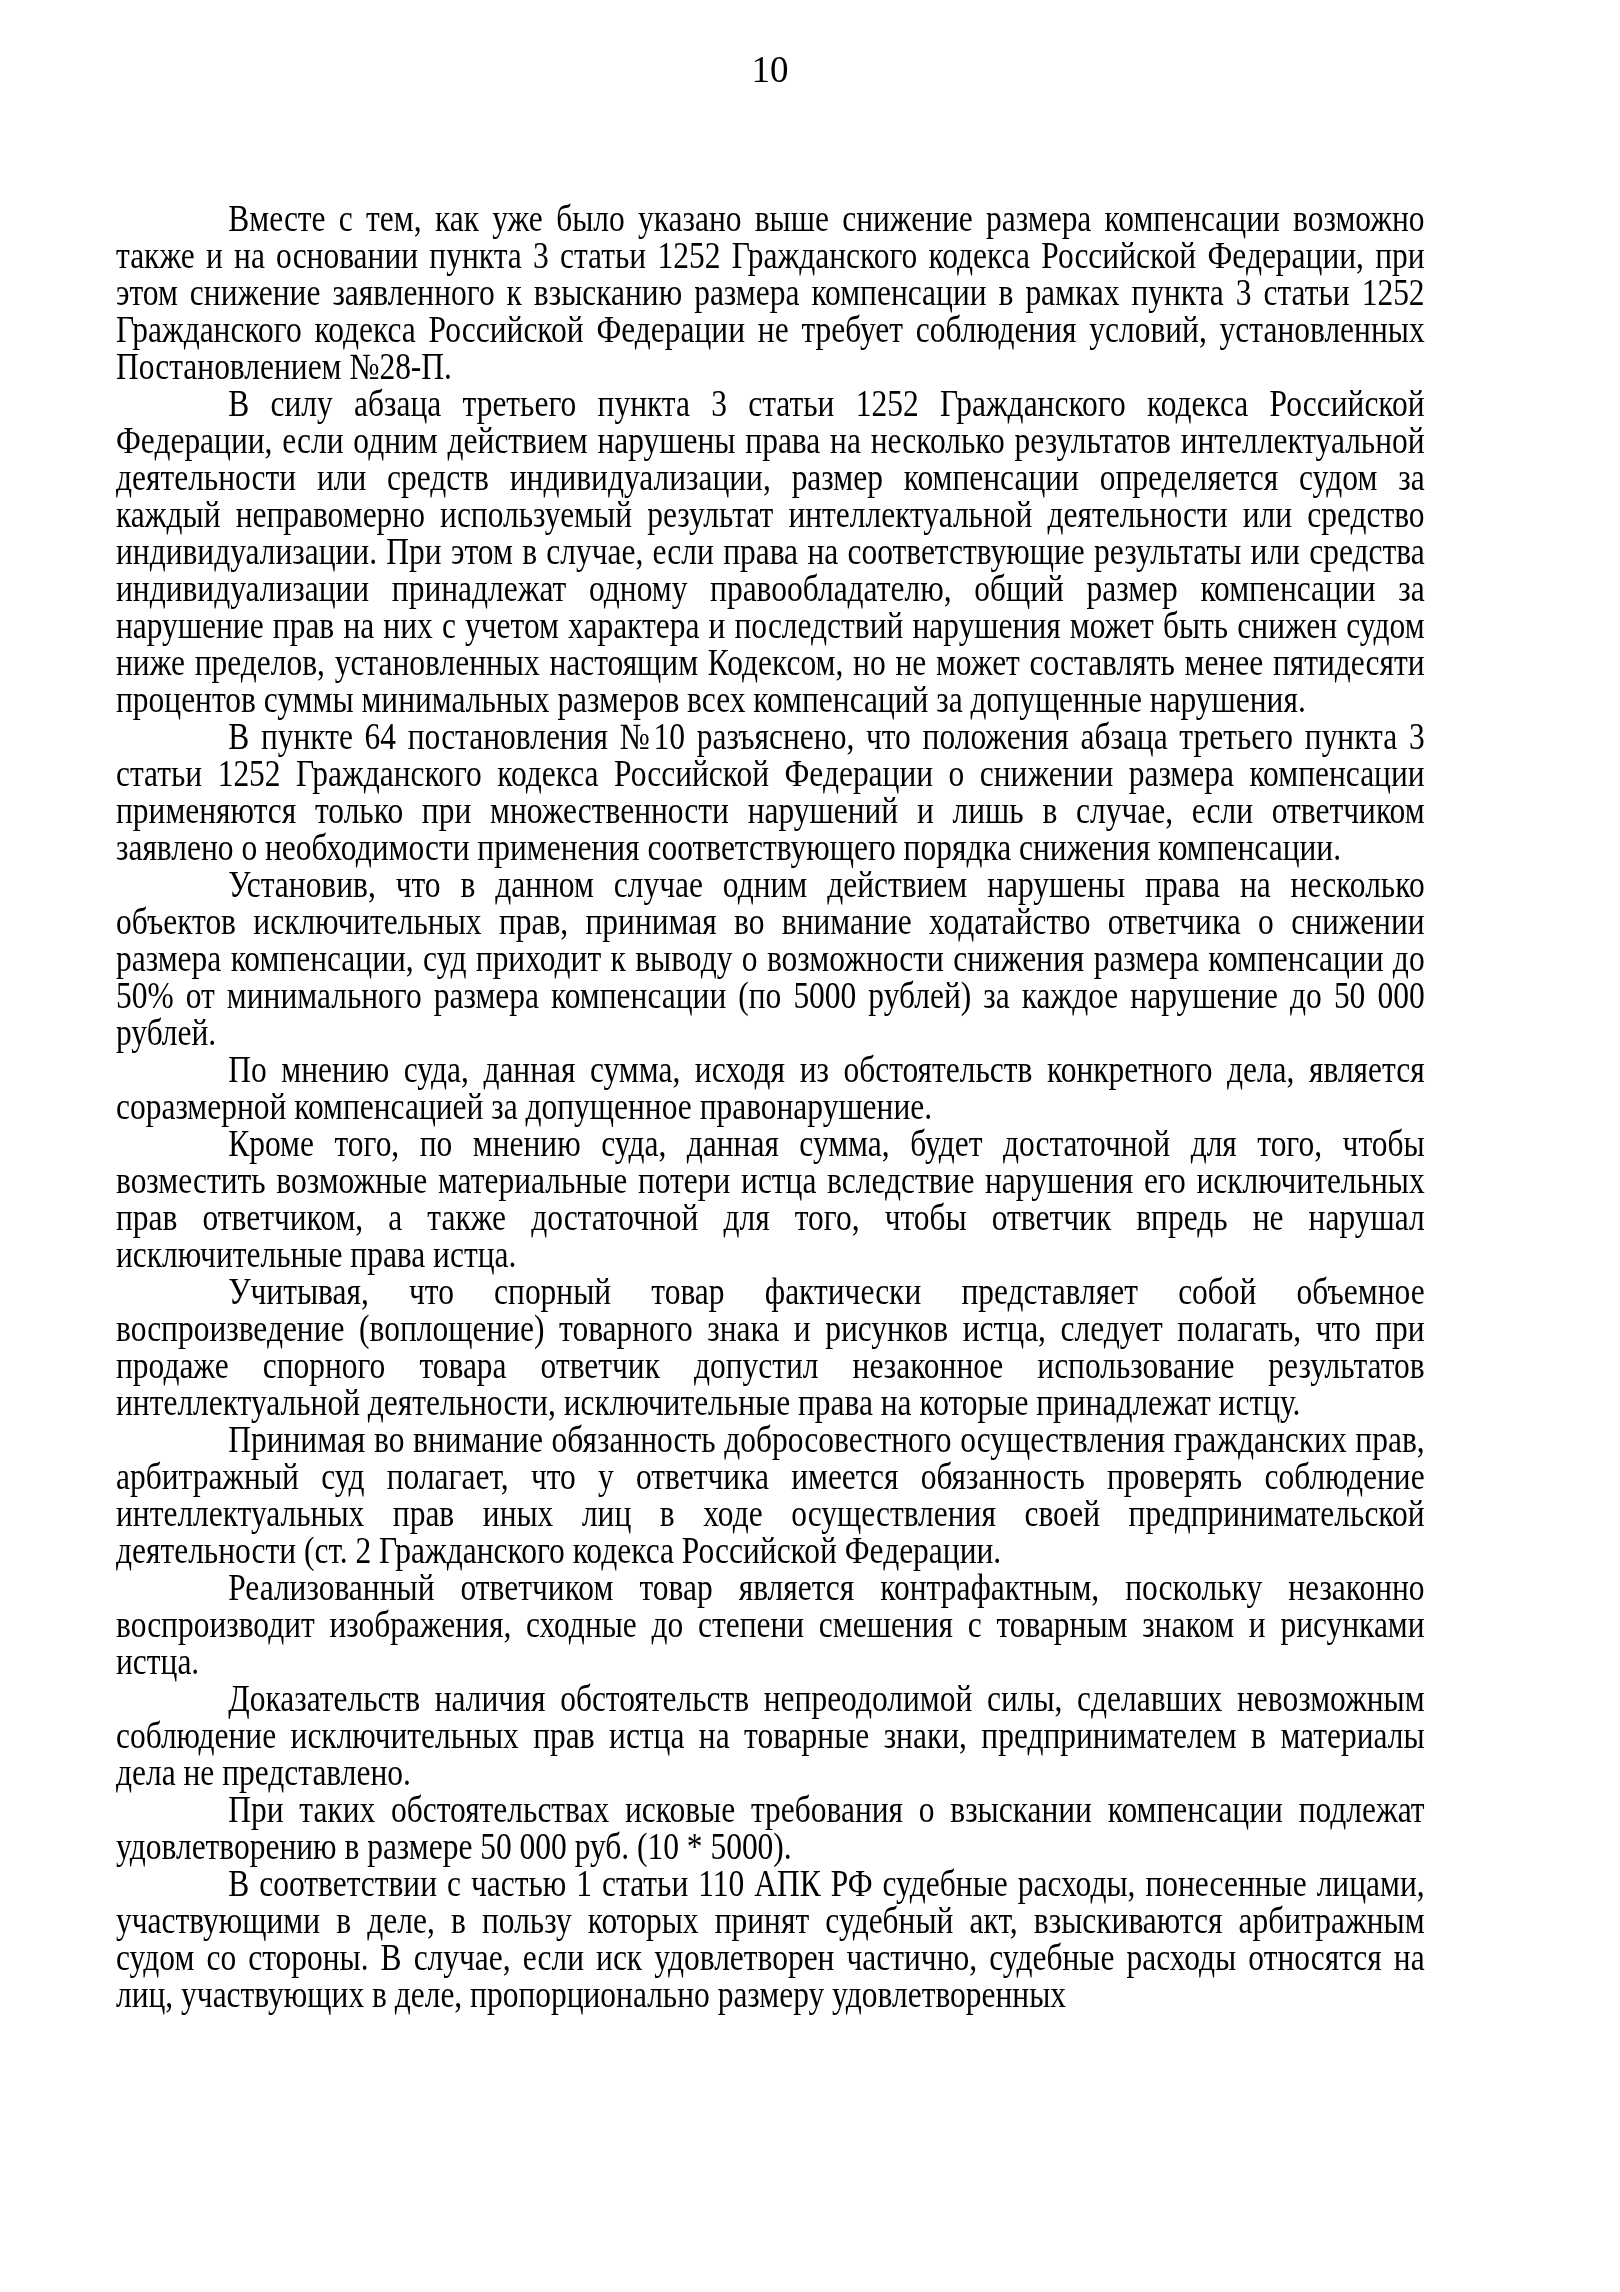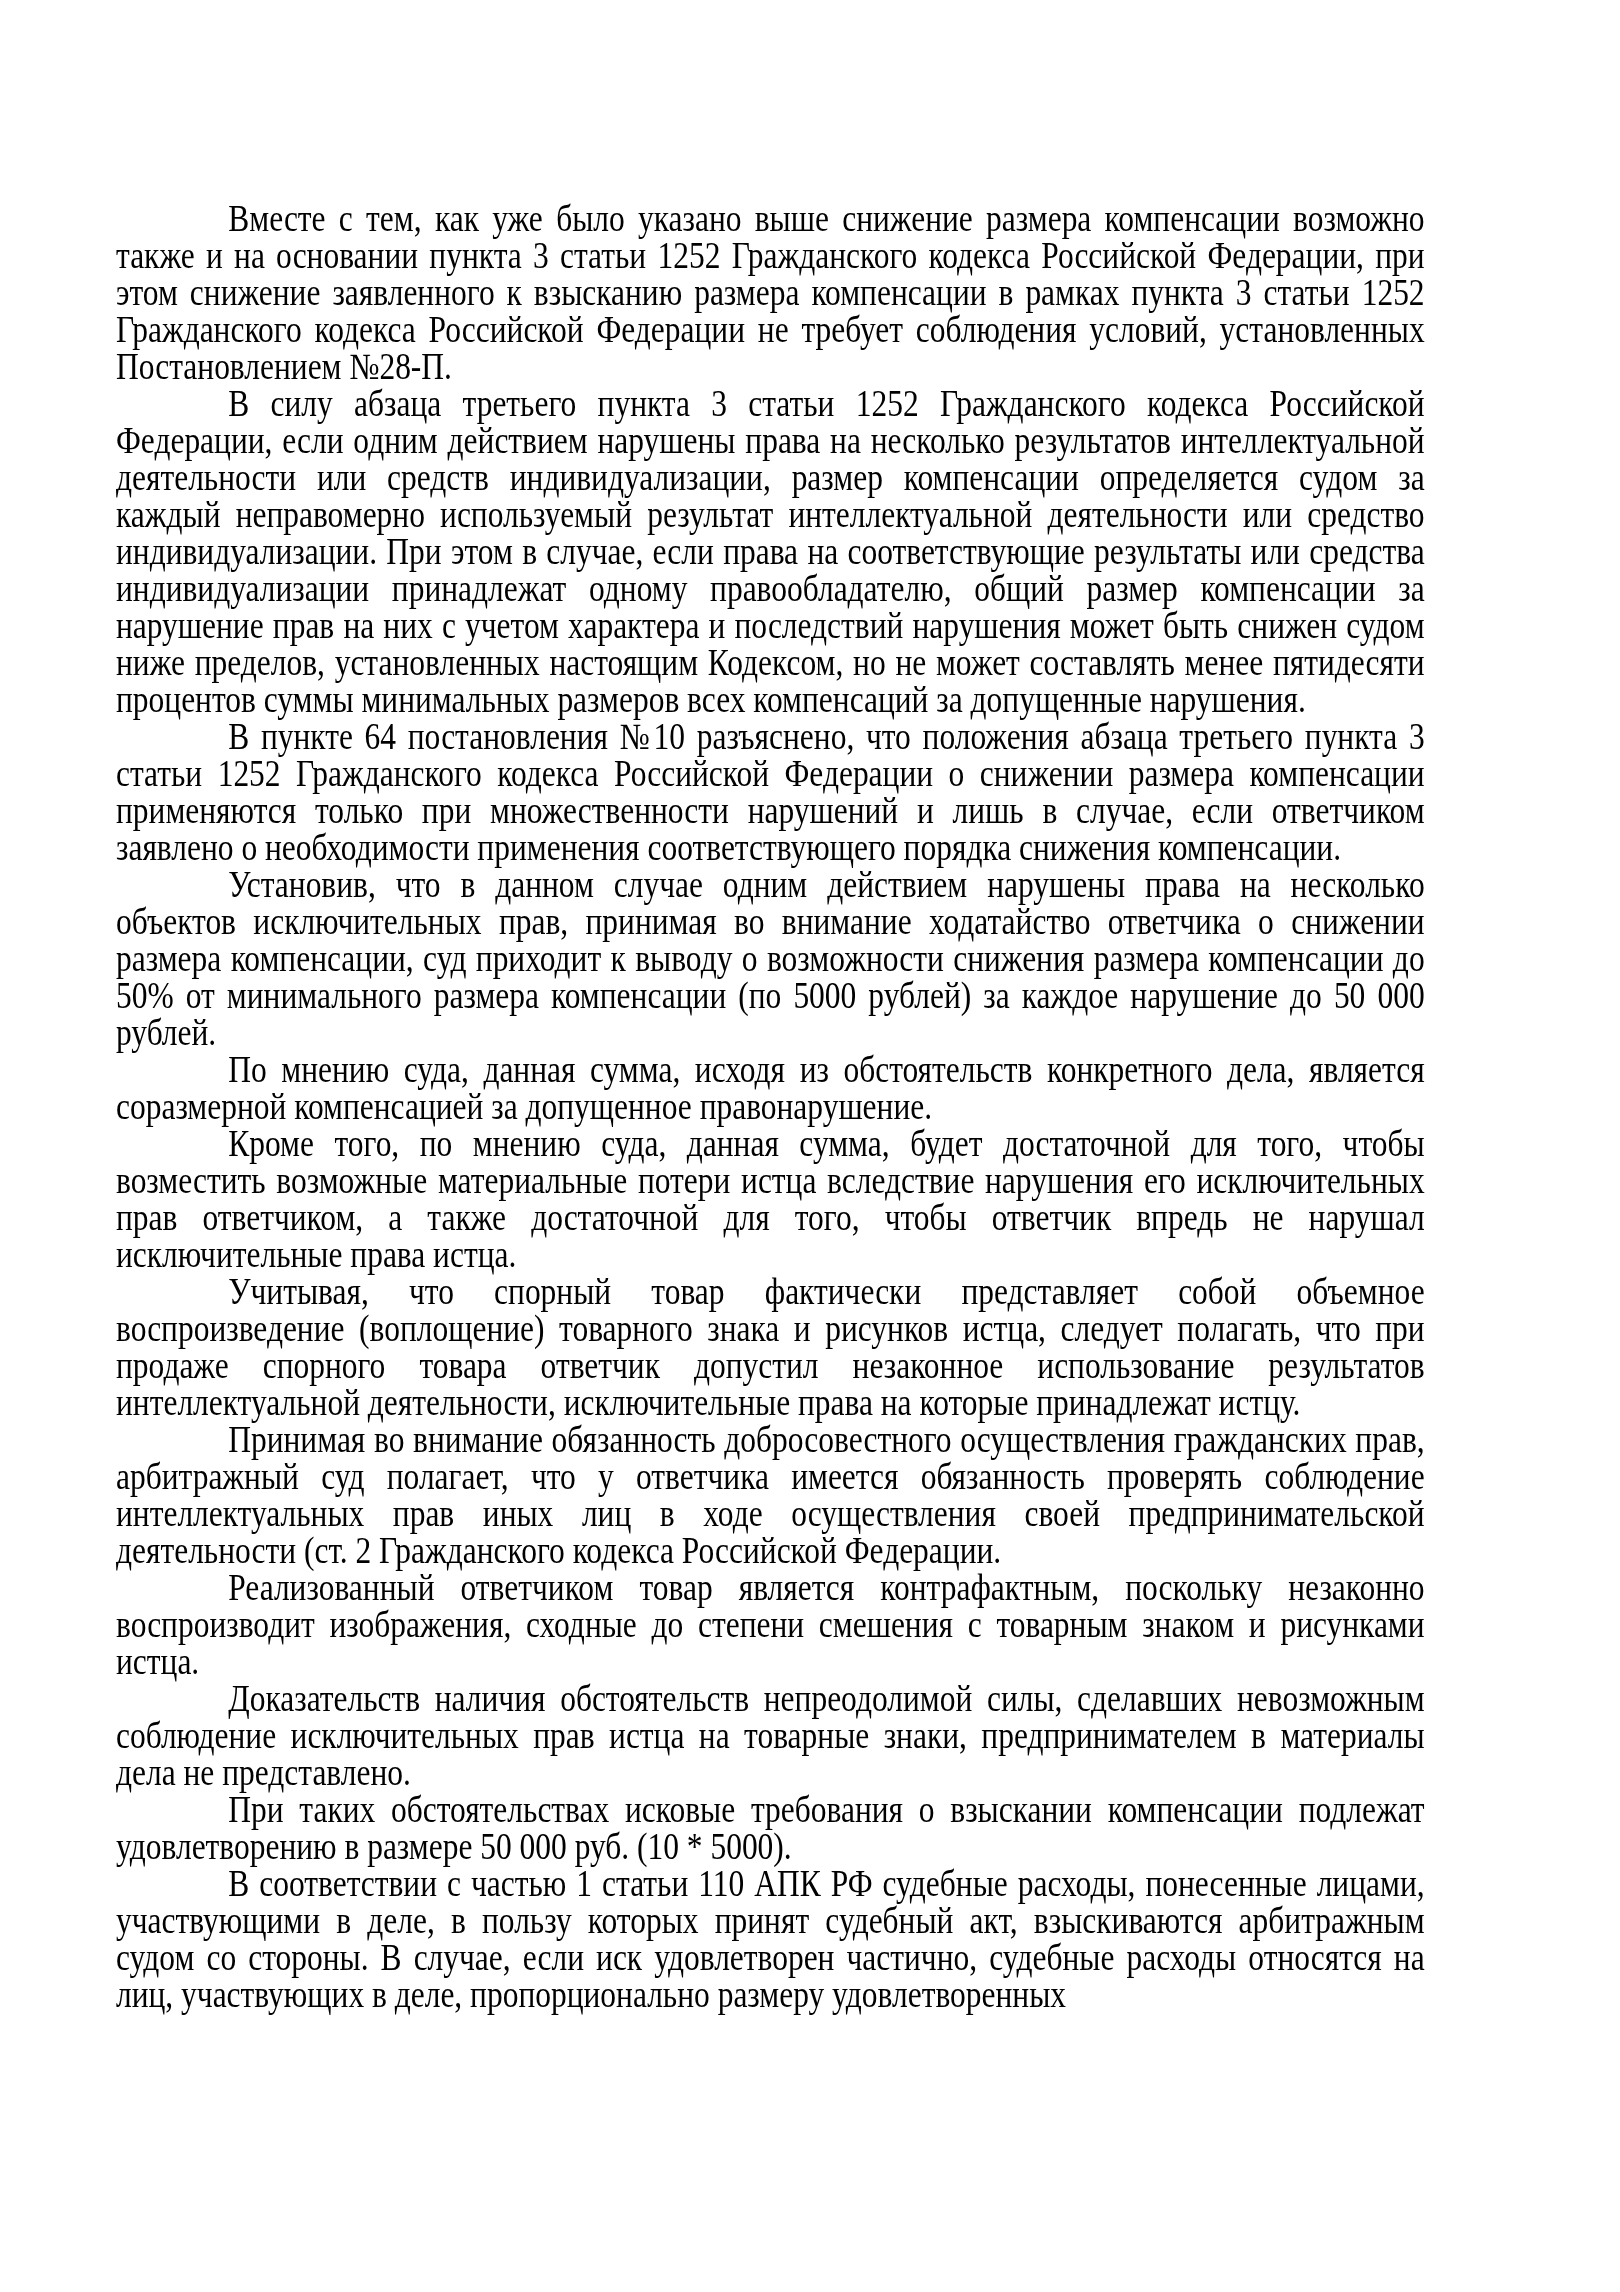--- a/index.html
+++ b/index.html
@@ -43,20 +43,21 @@
   .content p {
     margin: 0;
     padding: 0;
     text-indent: 132px;
   }
 </style>
 </head>
 <body>
 
 <div class="page">
+  <div class="page-number">10</div>
 
   <div class="content">
     <p>Вместе с тем, как уже было указано выше снижение размера компенсации возможно также и на основании пункта 3 статьи 1252 Гражданского кодекса Российской Федерации, при этом снижение заявленного к взысканию размера компенсации в рамках пункта 3 статьи 1252 Гражданского кодекса Российской Федерации не требует соблюдения условий, установленных Постановлением №28-П.</p>
     <p>В силу абзаца третьего пункта 3 статьи 1252 Гражданского кодекса Российской Федерации, если одним действием нарушены права на несколько результатов интеллектуальной деятельности или средств индивидуализации, размер компенсации определяется судом за каждый неправомерно используемый результат интеллектуальной деятельности или средство индивидуализации. При этом в случае, если права на соответствующие результаты или средства индивидуализации принадлежат одному правообладателю, общий размер компенсации за нарушение прав на них с учетом характера и последствий нарушения может быть снижен судом ниже пределов, установленных настоящим Кодексом, но не может составлять менее пятидесяти процентов суммы минимальных размеров всех компенсаций за допущенные нарушения.</p>
     <p>В пункте 64 постановления №10 разъяснено, что положения абзаца третьего пункта 3 статьи 1252 Гражданского кодекса Российской Федерации о снижении размера компенсации применяются только при множественности нарушений и лишь в случае, если ответчиком заявлено о необходимости применения соответствующего порядка снижения компенсации.</p>
     <p>Установив, что в данном случае одним действием нарушены права на несколько объектов исключительных прав, принимая во внимание ходатайство ответчика о снижении размера компенсации, суд приходит к выводу о возможности снижения размера компенсации до 50% от минимального размера компенсации (по 5000 рублей) за каждое нарушение до 50 000 рублей.</p>
     <p>По мнению суда, данная сумма, исходя из обстоятельств конкретного дела, является соразмерной компенсацией за допущенное правонарушение.</p>
     <p>Кроме того, по мнению суда, данная сумма, будет достаточной для того, чтобы возместить возможные материальные потери истца вследствие нарушения его исключительных прав ответчиком, а также достаточной для того, чтобы ответчик впредь не нарушал исключительные права истца.</p>
     <p>Учитывая, что спорный товар фактически представляет собой объемное воспроизведение (воплощение) товарного знака и рисунков истца, следует полагать, что при продаже спорного товара ответчик допустил незаконное использование результатов интеллектуальной деятельности, исключительные права на которые принадлежат истцу.</p>
     <p>Принимая во внимание обязанность добросовестного осуществления гражданских прав, арбитражный суд полагает, что у ответчика имеется обязанность проверять соблюдение интеллектуальных прав иных лиц в ходе осуществления своей предпринимательской деятельности (ст. 2 Гражданского кодекса Российской Федерации.</p>

